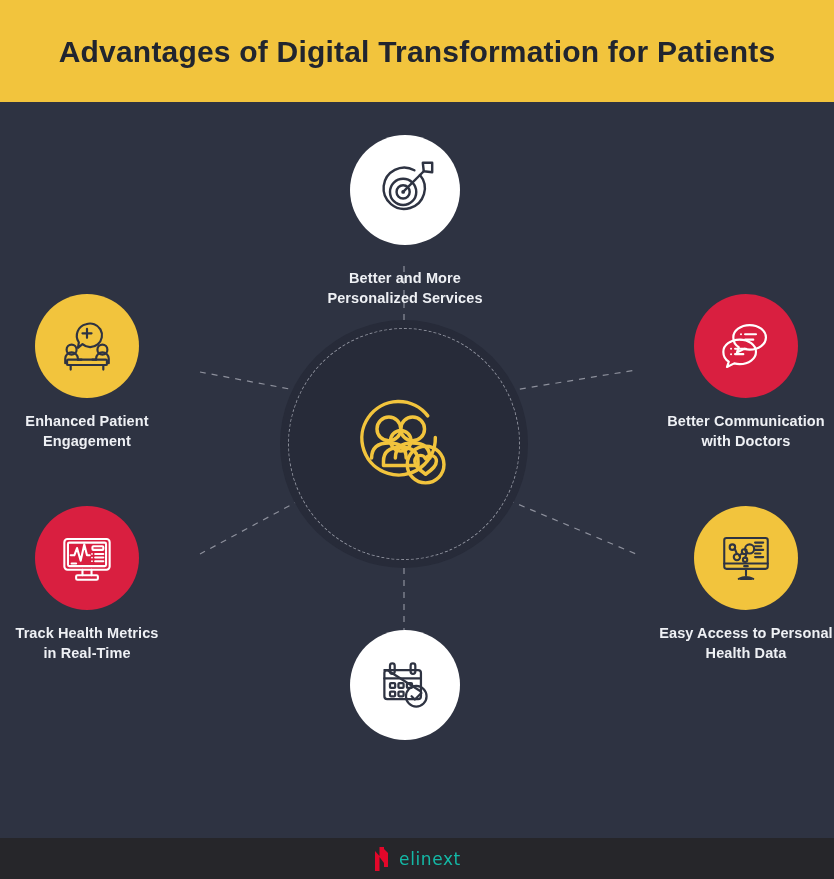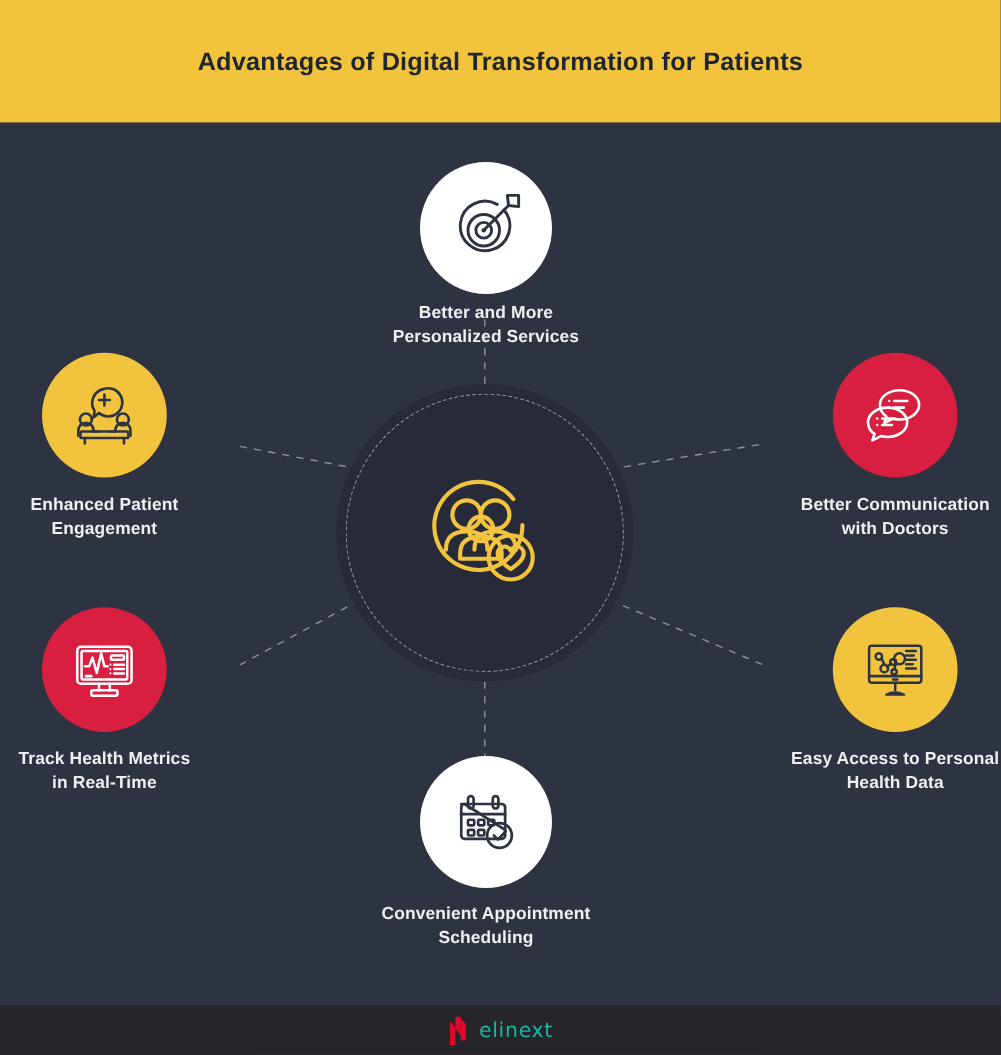--- a/index.html
+++ b/index.html
@@ -21,21 +21,21 @@
     left: 0;
     top: 0;
     width: 834px;
     height: 102px;
     background: #f2c43d;
     display: flex;
     align-items: center;
     justify-content: center;
   }
   .header-title {
-    font-size: 21px;
+    font-size: 30px;
     font-weight: bold;
     color: #21252f;
     text-align: left;
     line-height: 1.28;
     letter-spacing: 0.2px;
     padding-top: 2px;
   }
 
   
   .canvas {
@@ -119,21 +119,21 @@
   }
   .node-side .bubble {
     width: 104px;
     height: 104px;
   }
   .node-side {
     width: 300px;
   }
 
   .node-top    { left: 255px; top: 33px; }
-  .node-top .node-label { margin-top: 7px; }
+  .node-top .node-label { margin-top: 24px; }
 
   .node-bottom { left: 255px; top: 528px; }
   .node-bottom .node-label { margin-top: 13px; }
 
   .node-tl { left: -63px; top: 192px; text-align: center; }
   .node-tl .bubble { margin: 0 auto; }
   .node-tl .node-label { margin-top: 14px; }
 
   .node-bl { left: -63px; top: 404px; text-align: center; }
   .node-bl .bubble { margin: 0 auto; }
@@ -318,22 +318,20 @@
           <rect x="16" y="30" width="5.5" height="5" rx="1"></rect>
           <rect x="25" y="30" width="5.5" height="5" rx="1"></rect>
           <rect x="34" y="30" width="5.5" height="5" rx="1"></rect>
           <rect x="16" y="39" width="5.5" height="5" rx="1"></rect>
           <rect x="25" y="39" width="5.5" height="5" rx="1"></rect>
           <circle cx="44" cy="44" r="11"></circle>
           <path d="M39 44 l3.5 3.5 l7 -7"></path>
         </g>
       </svg>
     </div>
-    <div class="node-label">Convenient Appointment
-Scheduling</div>
   </div>
 
 </div>
 
 <div class="footer">
   <svg class="logo-mark" width="17" height="24" viewBox="0 0 17 24">
     <path d="M2 4 L2 24 L6.5 24 L6.5 10 L11 16 L11 0 L6.5 0 L6.5 9 z" fill="#e3072a"></path>
     <path d="M11 2 L15 6 L15 20 L11 20 z" fill="#e3072a"></path>
   </svg>
   <span class="logo-text">elinext</span>

